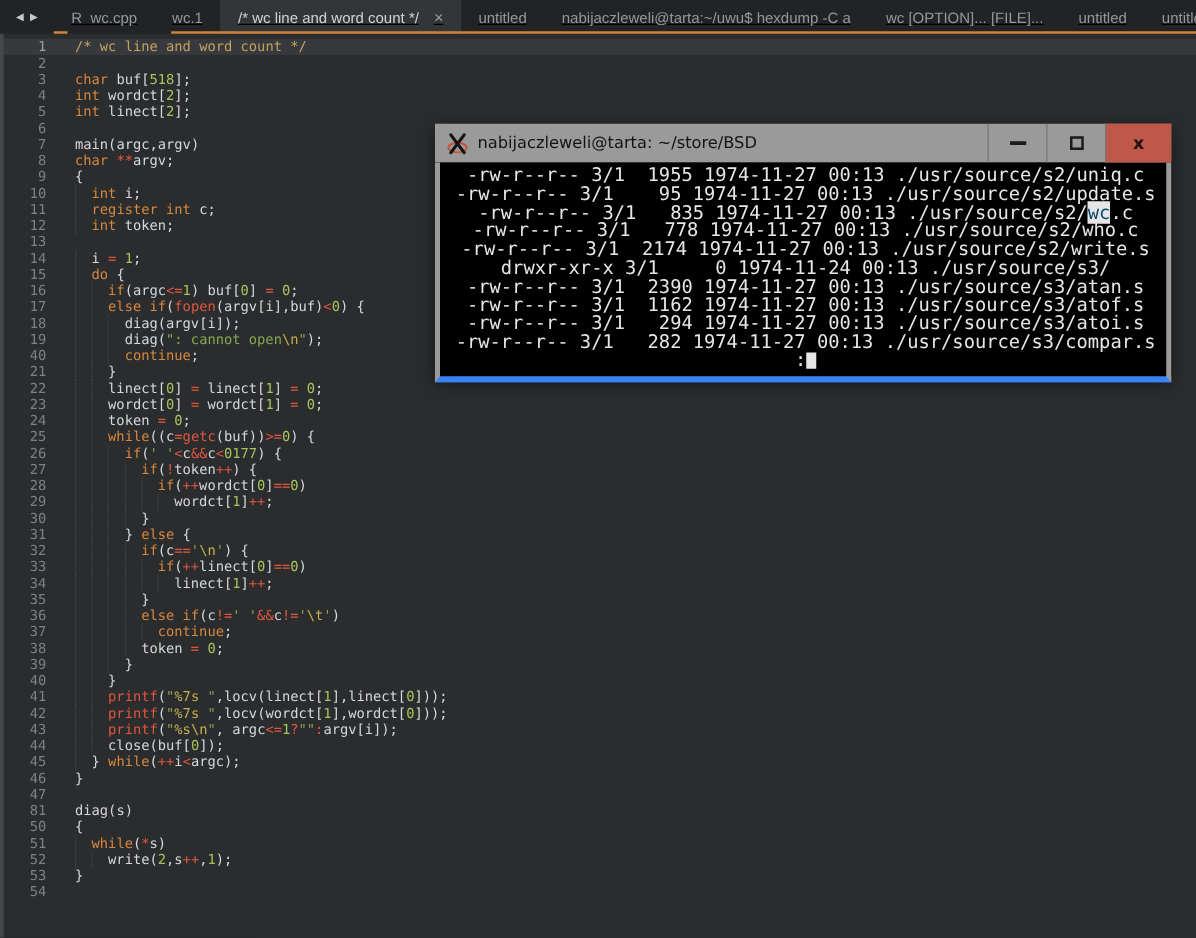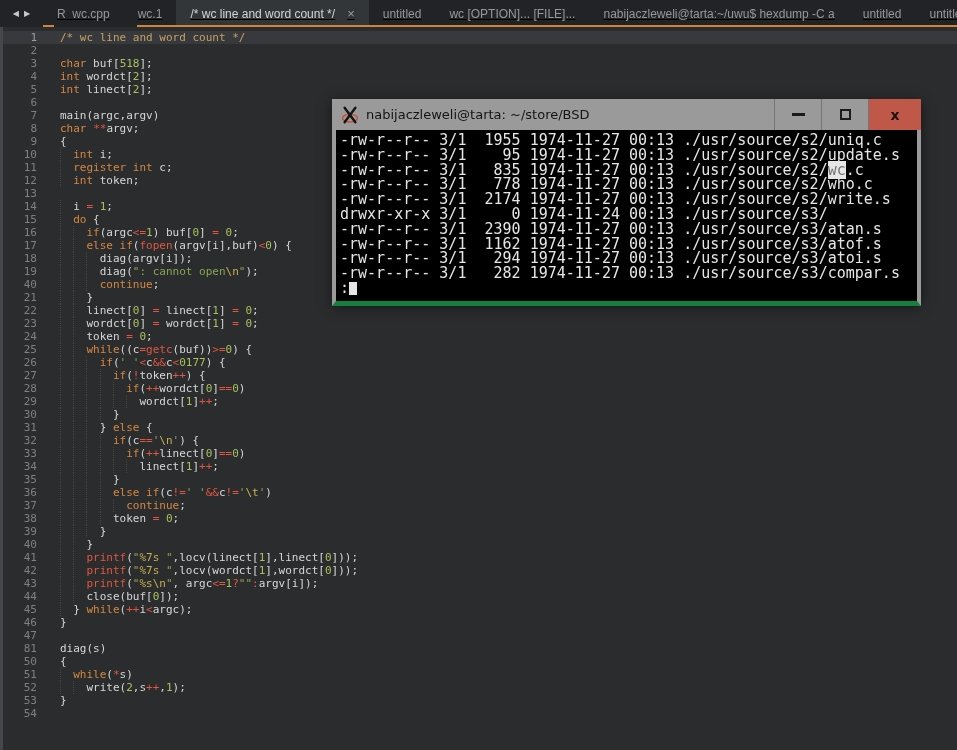--- a/index.html
+++ b/index.html
@@ -28,55 +28,55 @@
   .crow.cur{background:#37393c;}
   .lnum{width:37px;text-align:right;color:#7e8082;flex:none;}
   .crow.cur .lnum{color:#9c9ea0;}
   .ctext{margin-left:23px;white-space:pre;}
   .guide{display:inline-block;width:2ch;height:13px;border-left:1px dotted #434548;
          box-sizing:border-box;vertical-align:top;}
   .t-cm{color:#c3a262}.t-kw{color:#d6883f}.t-num{color:#a6c35c}.t-op{color:#e0573f}
   .t-str{color:#87a750}.t-esc{color:#c5b04d}.t-fn{color:#e0573f}.t-pl{color:#d6d7d8}
 
   
-  .term{position:absolute;left:332px;top:99px;width:589px;height:204px;z-index:10;
-        box-shadow:0 3px 12px rgba(0,0,0,.55);}
+  .term{position:absolute;left:348px;top:99px;width:589px;height:204px;z-index:10;
+        box-shadow:0 3px 12px rgba(0,0,0,.55);text-align:center;}
   .titlebar{height:31px;background:#9a9a9a;display:flex;align-items:stretch;}
   .titlebar .ticon{display:flex;align-items:center;padding:0 7px 0 9px;}
   .ttitle{flex:1;display:flex;align-items:center;font-family:"DejaVu Sans",sans-serif;
           font-size:13px;color:#141414;overflow:hidden;white-space:nowrap;}
   .wbtn{width:46px;display:flex;align-items:center;justify-content:center;
         border-left:1px solid #767676;cursor:pointer;}
   .wbtn.close{width:52px;background:#c0584a;font-weight:bold;font-size:14px;color:#1a1110;
               font-family:"DejaVu Sans",sans-serif;}
   .min-glyph{width:13px;height:3px;background:#1a1a1a;}
   .max-glyph{width:11px;height:11px;border:2px solid #1a1a1a;box-sizing:border-box;}
   .screen{height:168px;background:#000;border-left:4px solid #9a9a9a;border-right:4px solid #9a9a9a;
-          border-bottom:5px solid #15803d;box-sizing:content-box;
+          border-bottom:5px solid #3b82f6;box-sizing:content-box;
           padding:3px 0 0 4px;overflow:hidden;}
   .trow{font:15px/14.8px "DejaVu Sans Mono",monospace;white-space:pre;}
   .tk-t{color:#e6e6e6}
-  .tk-hl{background:#e6e6e6;color:#737373;}
+  .tk-hl{background:#e6e6e6;color:#0c4a6e;}
   .tk-cur{display:inline-block;width:8px;height:13px;background:#e6e6e6;vertical-align:-2px;}
 </style>
 </head>
 <body>
 
 <div class="tabbar">
   <div class="nav">
     <span>◀</span>
     <span>▶</span>
   </div>
   <div class="tabs" id="tabs">
       <div class="tab"><span>R  wc.cpp</span></div>
       <div class="tab"><span>wc.1</span></div>
       <div class="tab active"><span>/* wc line and word count */</span><span class="tclose">×</span></div>
       <div class="tab"><span>untitled</span></div>
+      <div class="tab"><span>nabijaczleweli@tarta:~/uwu$ hexdump -C a</span></div>
       <div class="tab"><span>wc [OPTION]... [FILE]...</span></div>
-      <div class="tab"><span>nabijaczleweli@tarta:~/uwu$ hexdump -C a</span></div>
       <div class="tab"><span>untitled</span></div>
       <div class="tab"><span>untitled</span></div>
     </div>
   <div class="accent-dash" style="background: rgb(207, 132, 59);"></div>
   <div class="accent-line" style="background: rgb(207, 132, 59);"></div>
 </div>
 
 <div class="editor">
   <div id="code">
       <div class="crow cur">

